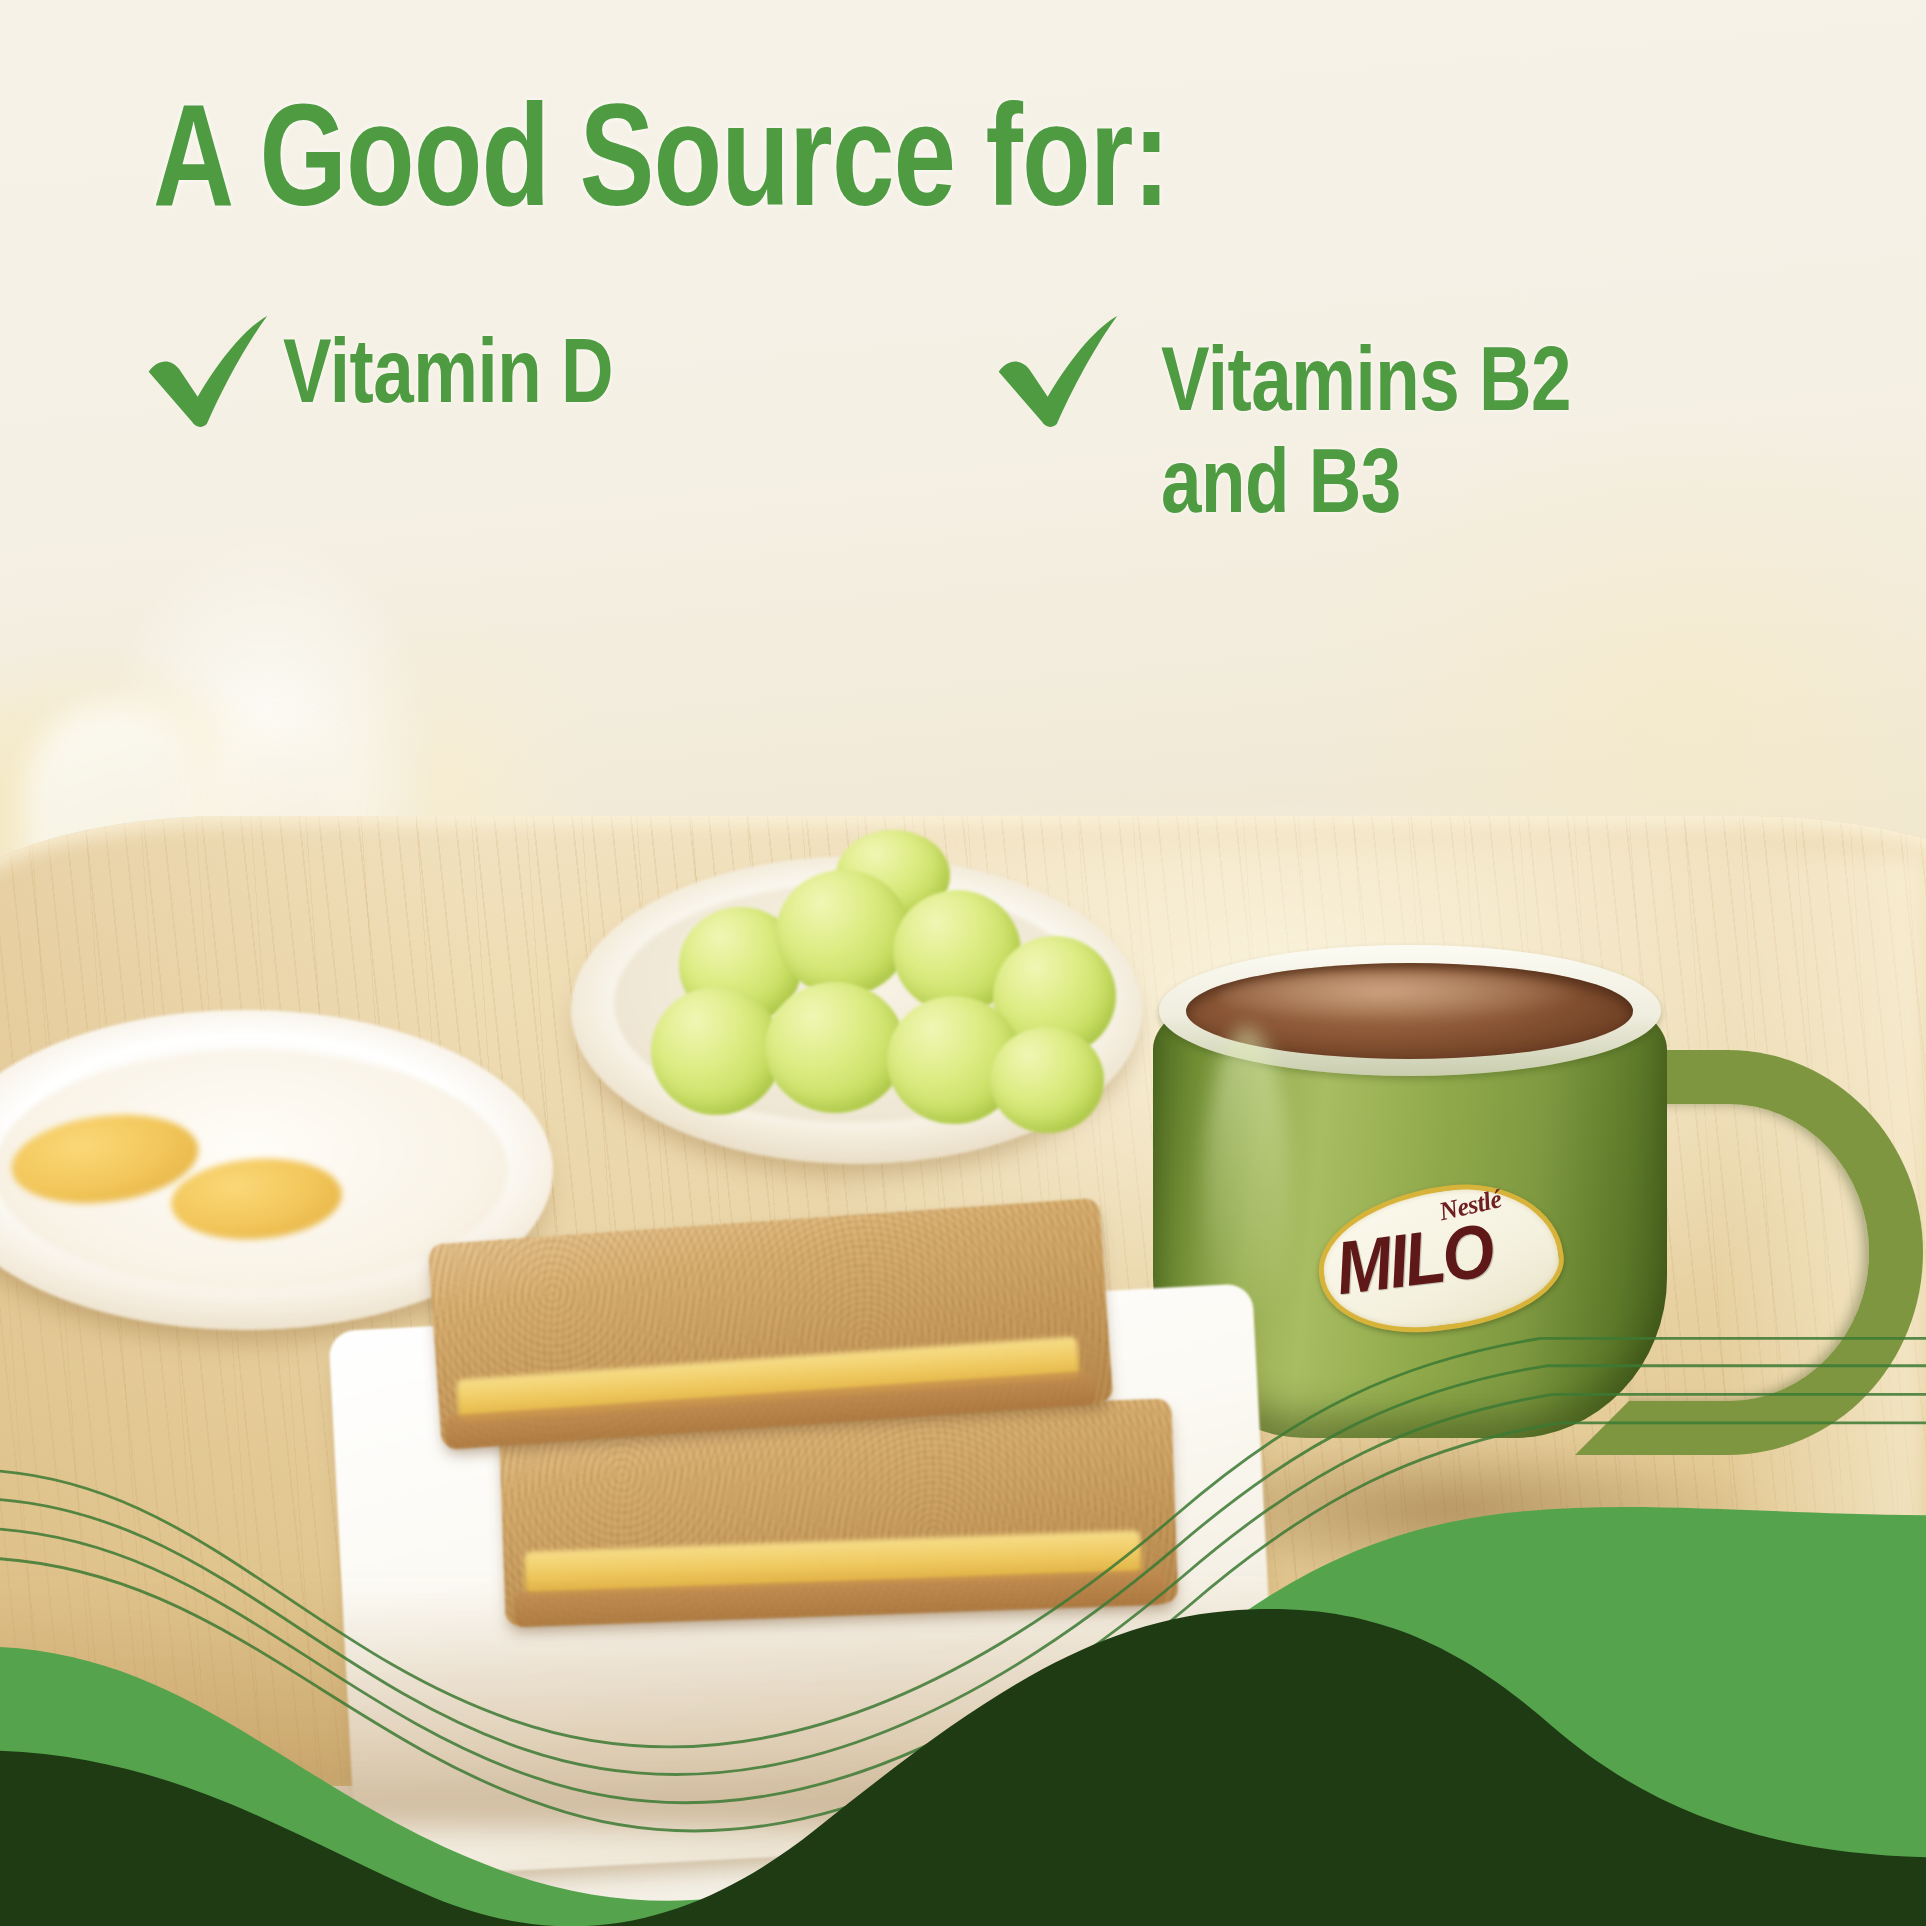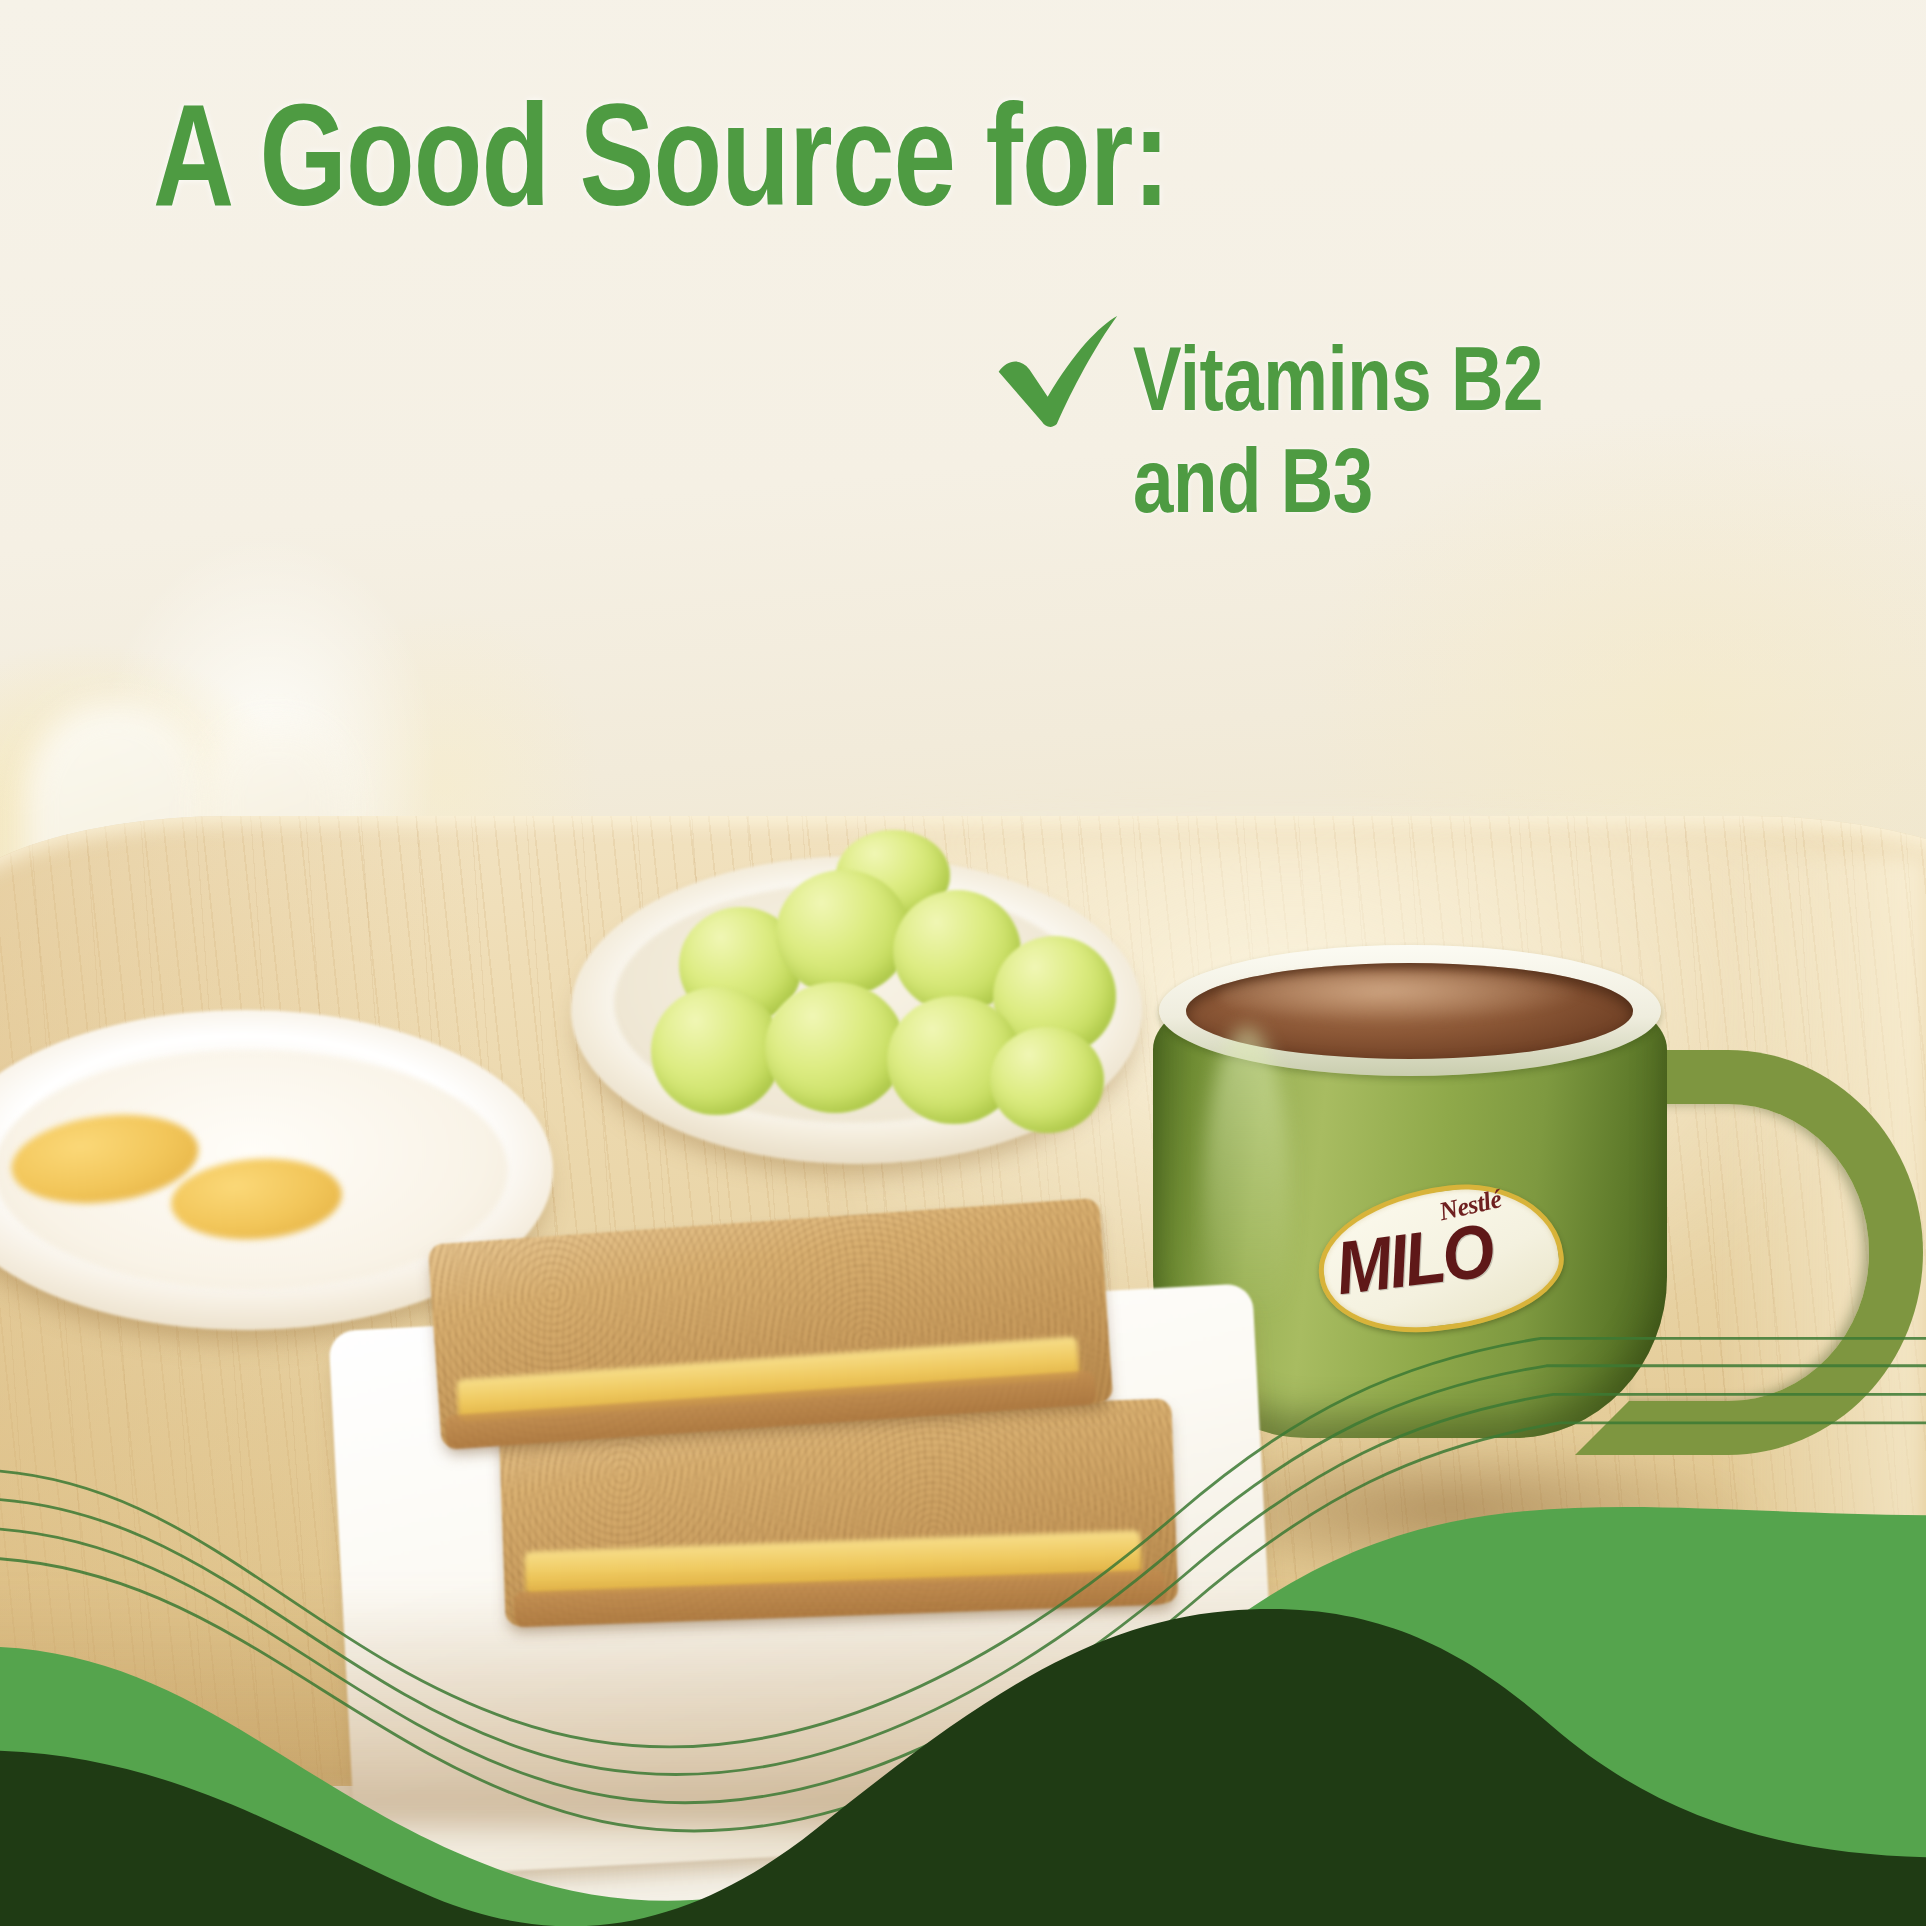--- a/index.html
+++ b/index.html
@@ -284,21 +284,21 @@
     font-size:91px;
     line-height:.94;
     letter-spacing:-0.6px;
     transform:scaleX(.80);
     transform-origin:left top;
     white-space:nowrap;
     text-shadow:0 0 5.7px rgba(255,255,255,.8);
     padding-top:15px;
   }
   .label.two-line{white-space:pre;line-height:1.12;}
-  .item.tall{margin-bottom:16px;}
+  .item.tall{margin-bottom:16px;gap:28px;}
 </style>
 </head>
 <body>
 
 <div id="poster">
 
   <div class="photo">
     <div class="wall"></div>
     <div class="bokeh-jug"></div>
     <div class="bokeh-jug2"></div>
@@ -377,20 +377,29 @@
   <div class="content">
 
     <div class="title">A Good Source for:</div>
 
     <div class="list-cols">
 
       <div class="col left">
 
 
 
+        <div class="item">
+          <span class="check">
+            <svg viewBox="0 0 230 210">
+                <path fill="#4E9B42" d="M10 108 C26 86 48 84 64 104 L96 152 C142 74 186 28 218 10
+                 C180 62 140 136 112 200 C104 208 92 206 86 196 Z"></path>
+              </svg>
+          </span>
+          <span class="label">Vitamin D</span>
+        </div>
 
       </div>
 
       <div class="col right">
 
         <div class="item tall">
           <span class="check">
             <svg viewBox="0 0 230 210">
                 <path fill="#4E9B42" d="M10 108 C26 86 48 84 64 104 L96 152 C142 74 186 28 218 10
                  C180 62 140 136 112 200 C104 208 92 206 86 196 Z"></path>

